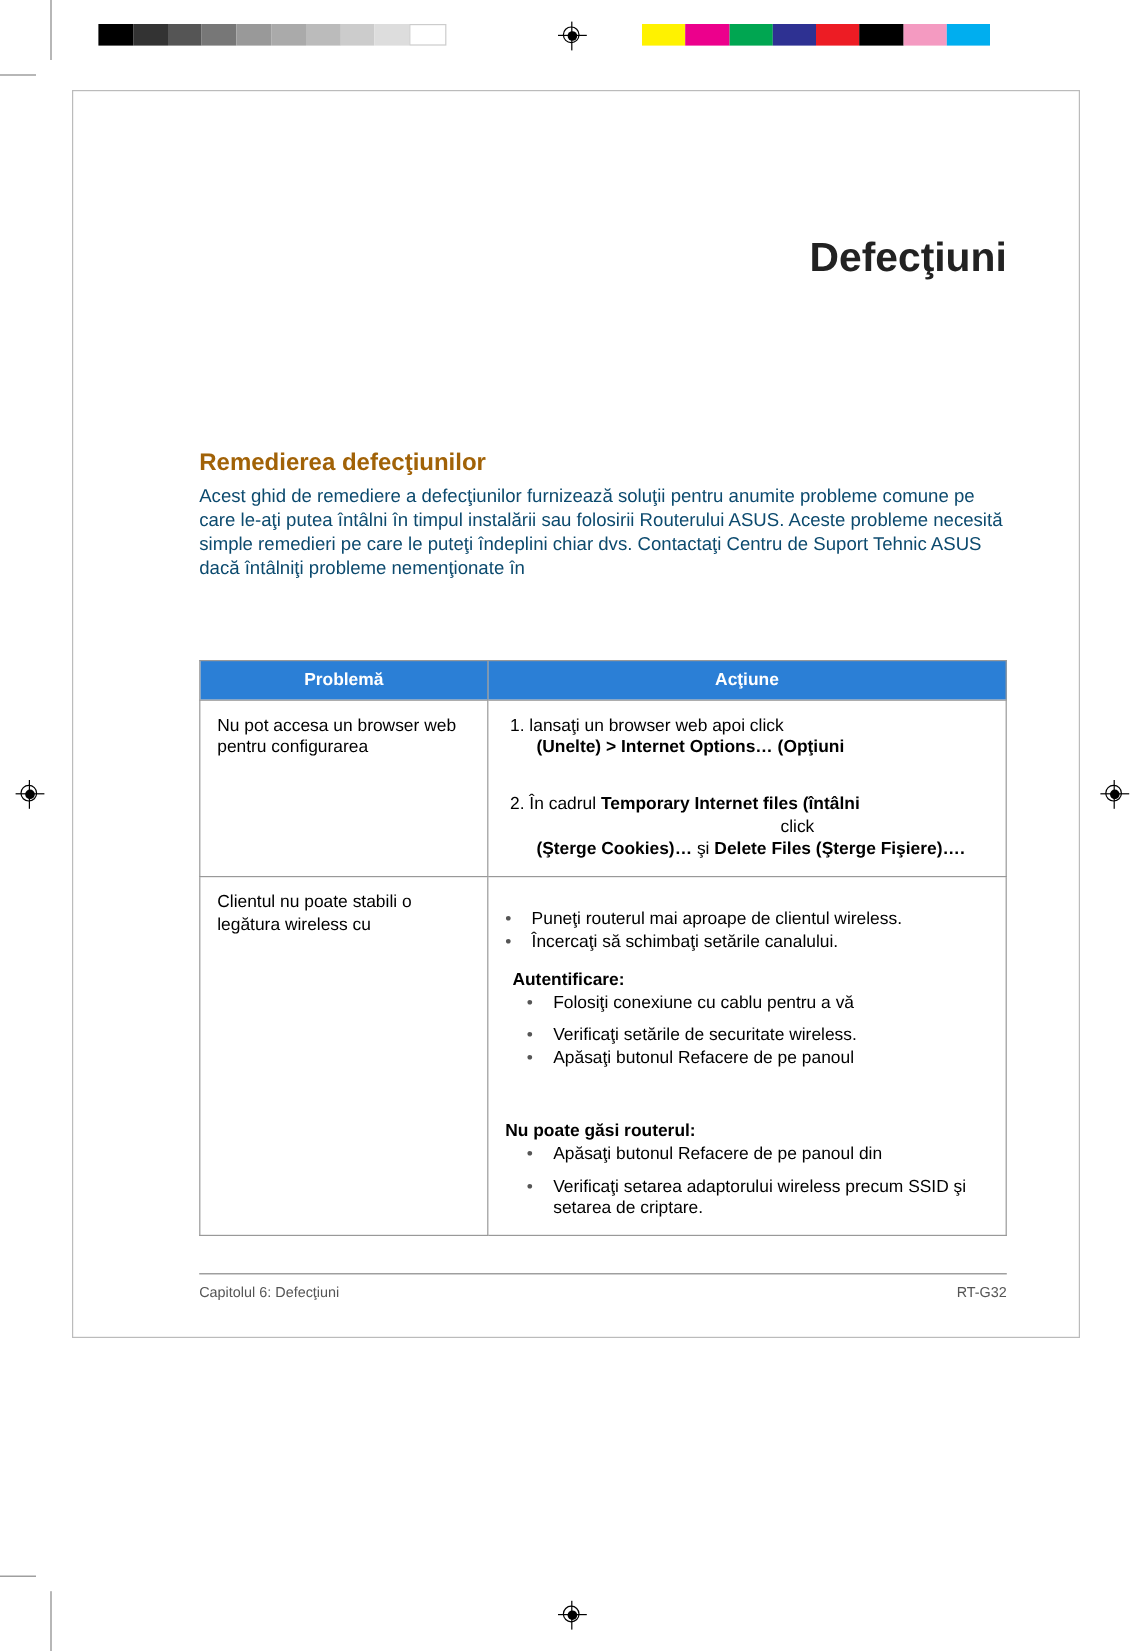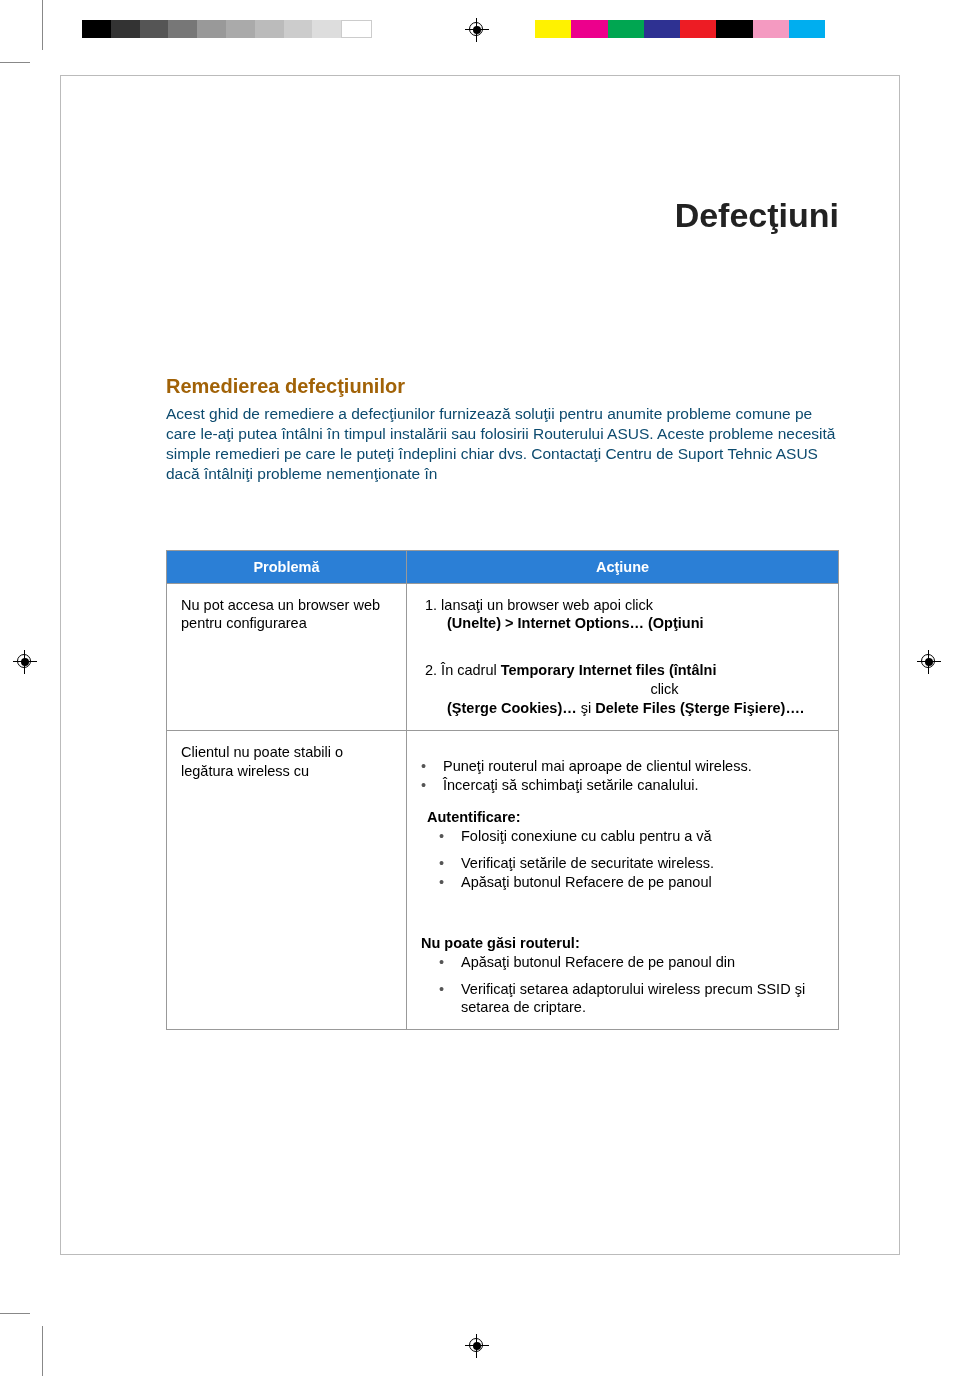--- a/index.html
+++ b/index.html
@@ -19,21 +19,21 @@
     .reg-mark { position: absolute; width: 24px; height: 24px; }
     .reg-top { top: 18px; left: 465px; }
     .reg-bottom { bottom: 18px; left: 465px; }
     .reg-left { top: 650px; left: 13px; }
     .reg-right { top: 650px; right: 13px; }
     .reg-mark::before { content: ''; position: absolute; width: 24px; height: 1px; background: #000; top: 11px; left: 0; }
     .reg-mark::after { content: ''; position: absolute; width: 1px; height: 24px; background: #000; left: 11px; top: 0; }
     .reg-circle { position: absolute; width: 14px; height: 14px; border: 1px solid #000; border-radius: 50%; top: 4px; left: 4px; }
     .reg-dot { position: absolute; width: 8px; height: 8px; background: #000; border-radius: 50%; top: 8px; left: 8px; }
 
-    .content { position: absolute; top: 75px; left: 60px; width: 840px; height: 1180px; border: 1px solid #bbb; padding: 0; }
+    .content { position: absolute; top: 75px; left: 60px; width: 840px; height: 1040px; border: 1px solid #bbb; padding: 0; }
     .chapter-title { font-size: 34px; font-weight: bold; color: #222; text-align: right; margin: 120px 60px 0 0; }
     .section { margin: 140px 60px 0 105px; }
     .section-title { font-size: 20px; font-weight: bold; color: #a16207; margin-bottom: 6px; }
     .intro { font-size: 15.5px; line-height: 1.3; color: #0c4a6e; }
     .tbl { margin: 65px 0 0 0; width: 100%; border-collapse: collapse; font-size: 14.5px; }
     .tbl th { background: #2b7fd6; color: #fff; font-weight: bold; padding: 8px 0; text-align: center; border: 1px solid #999; }
     .tbl td { border: 1px solid #999; padding: 12px 14px; vertical-align: top; line-height: 1.3; }
     .tbl td.problem { width: 240px; }
     .ol-step { margin-left: 4px; }
     .bold { font-weight: bold; }
@@ -165,14 +165,18 @@
               <div class="bullet-row sub-bullet">
                   <div class="dot">•</div>
                   <div class="txt">Verificaţi setarea adaptorului wireless precum SSID şi setarea de criptare.</div>
                 </div>
             </td>
           </tr>
         </tbody>
       </table>
     </div>
 
+    <div class="footer">
+      <span>Capitolul 6: Defecţiuni</span>
+      <span>RT-G32</span>
+    </div>
   </div>
 </div>
 
 </body></html>

